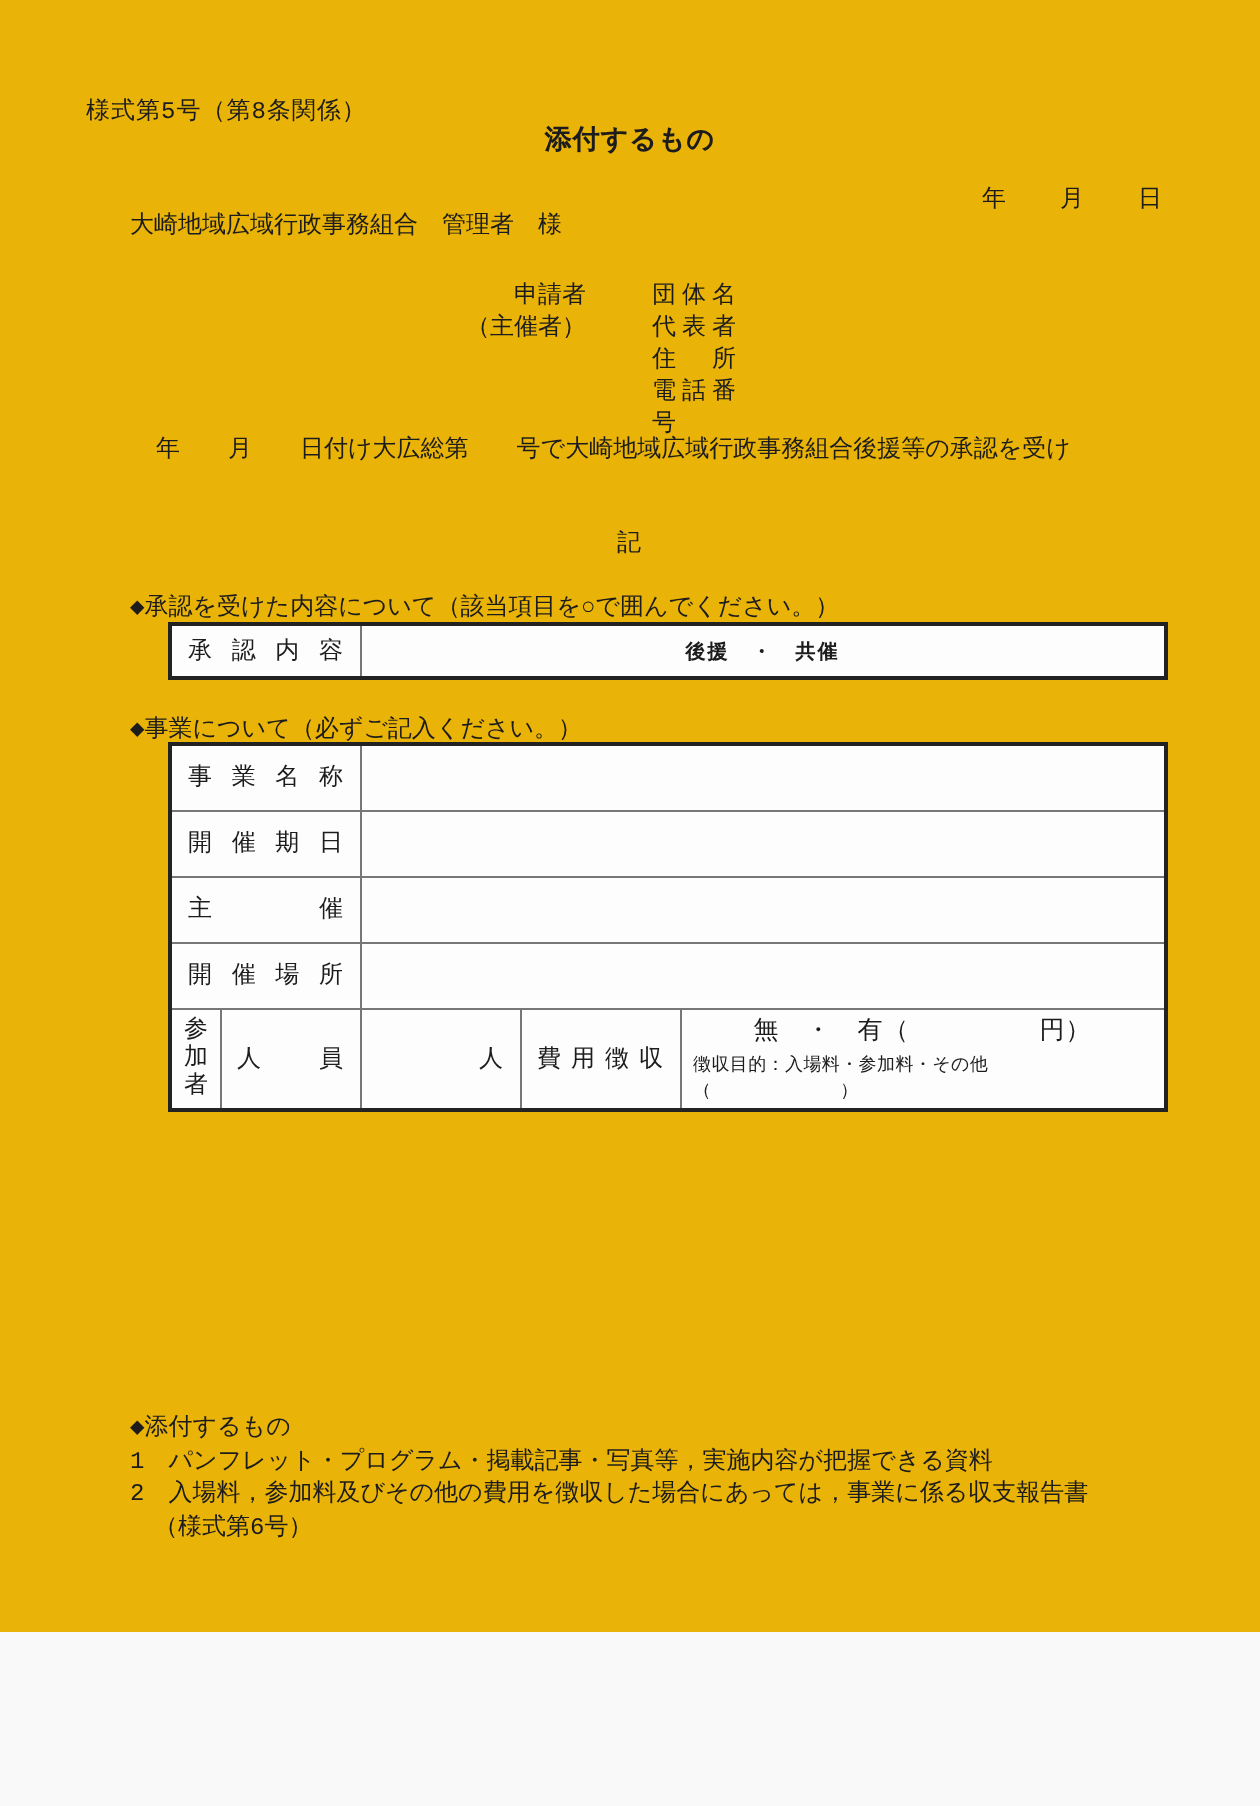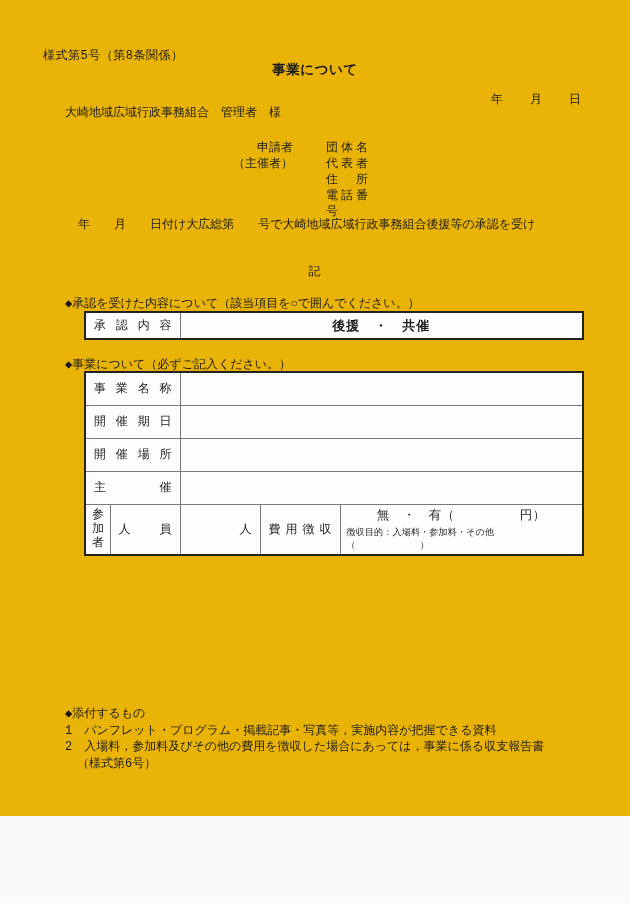--- a/index.html
+++ b/index.html
@@ -66,21 +66,21 @@
   .t-business { top: 371px; }
 
   .jlabel {
     text-align: justify;
     text-align-last: justify;
     padding: 0 8px;
   }
   .approval-value {
     text-align: center;
     font-weight: bold;
-    font-size: 13px;
+    font-size: 10px;
     letter-spacing: 1px;
   }
   .row-std { height: 33px; }
   .row-summary { height: 138px; }
   .row-participants { height: 48px; }
 
   .pgroup {
     padding: 0 6px;
     word-break: break-all;
     line-height: 14px;
@@ -93,21 +93,21 @@
 
   .attachments { left: 65px; top: 706px; line-height: 16.5px; width: 540px; }
   .attachments .cont { padding-left: 12px; }
 </style>
 </head>
 <body>
 
 <div class="page">
 
   <div class="abs form-number">様式第5号（第8条関係）</div>
-  <div class="abs doc-title">事業について</div>
+  <div class="abs doc-title">添付するもの</div>
   <div class="abs date-line">年　　月　　日</div>
   <div class="abs addressee">大崎地域広域行政事務組合　管理者　様</div>
 
   <div class="abs applicant">
     <div class="role">申請者</div>
     <div class="jfield">団体名</div>
     <div class="role">（主催者）</div>
     <div class="jfield">代表者</div>
     <div class="role"></div>
     <div class="jfield">住所</div>
@@ -149,25 +149,25 @@
     <tbody>
         <tr class="row-std">
       <td class="jlabel" colspan="2">事業名称</td>
       <td colspan="3"></td>
     </tr>
     <tr class="row-std">
       <td class="jlabel" colspan="2">開催期日</td>
       <td colspan="3"></td>
     </tr>
     <tr class="row-std">
-      <td class="jlabel" colspan="2">開催場所</td>
+      <td class="jlabel" colspan="2">主催</td>
       <td colspan="3"></td>
     </tr>
     <tr class="row-std">
-      <td class="jlabel" colspan="2">主催</td>
+      <td class="jlabel" colspan="2">開催場所</td>
       <td colspan="3"></td>
     </tr>
     <tr class="row-participants">
       <td class="pgroup">参加者</td>
       <td class="jlabel">人員</td>
       <td class="count-cell">人</td>
       <td class="jlabel">費用徴収</td>
       <td class="fee-cell">
         <div class="fee-line1">無　・　有（　　　　　円）</div>
         <div class="fee-line2">徴収目的：入場料・参加料・その他（　　　　　　　）</div>

